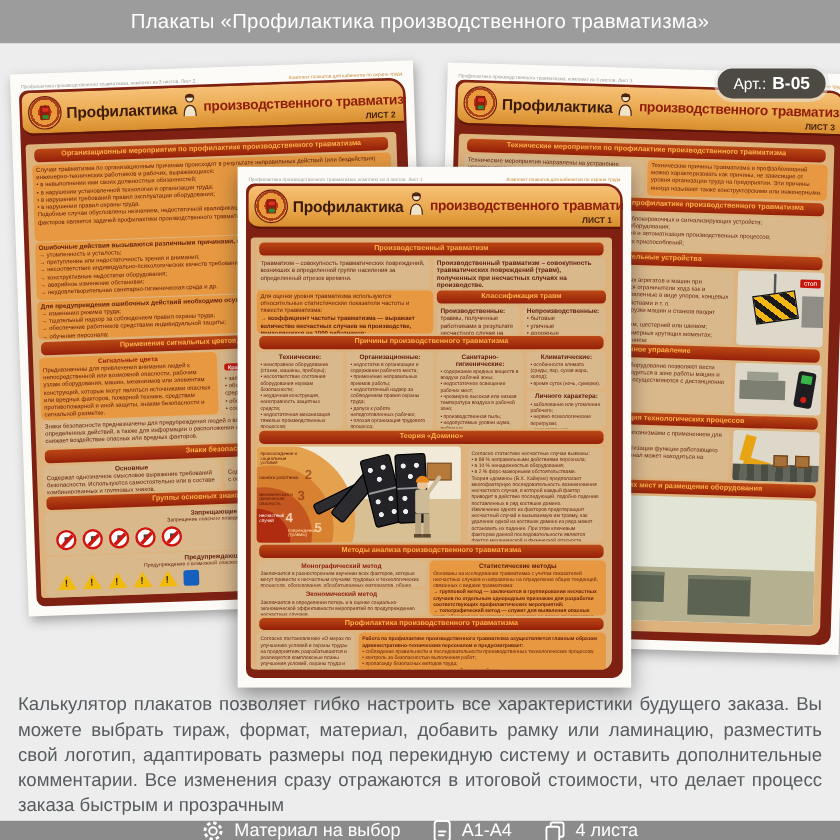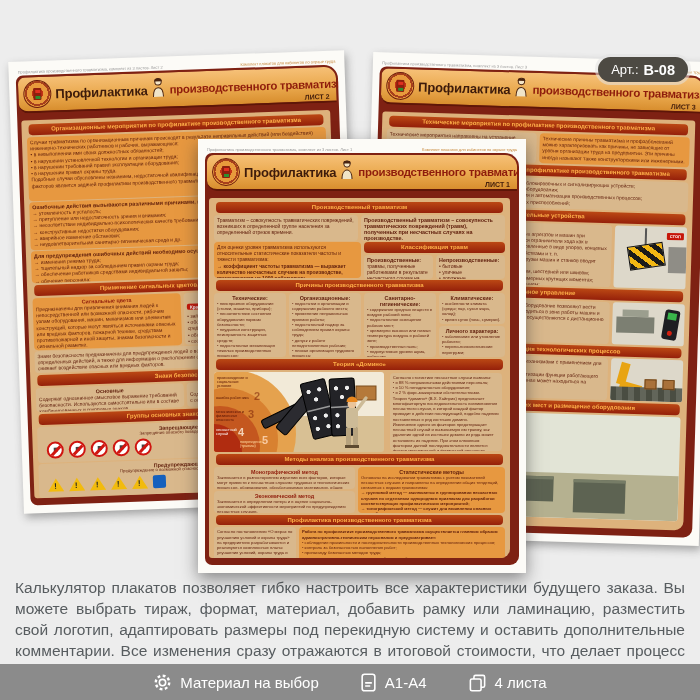--- a/index.html
+++ b/index.html
@@ -1,22 +1,22 @@
 <!DOCTYPE html>
 <html><head>
 <meta charset="utf-8">
 <style>
   html,body{margin:0;padding:0;}
   .stage{position:relative;width:700px;height:700px;overflow:hidden;background:#ededed;
          font-family:"Liberation Sans",sans-serif;}
   
   .titlebar{position:absolute;left:0;top:0;right:0;height:36px;background:#9c9c9c;
             color:#fff;font-size:17px;line-height:36px;text-align:center;letter-spacing:.2px;}
-  .footerbar{position:absolute;left:0;bottom:0;right:0;height:36px;background:#8b8b8b;
-             display:flex;align-items:center;justify-content:center;gap:41px;color:#fff;font-size:15px;}
+  .footerbar{position:absolute;left:0;bottom:0;right:0;height:16px;background:#8b8b8b;
+             display:flex;align-items:center;justify-content:center;gap:26px;color:#fff;font-size:15px;}
   .f-item{display:flex;align-items:center;gap:8px;}
   .f-item svg{display:block;}
   .desc{position:absolute;left:15px;right:15px;top:577px;color:#575c5f;font-size:15.5px;
         line-height:21px;text-align:justify;}
   .badge{position:absolute;top:57px;right:12px;height:25px;padding:0 13px;border-radius:13px;
          background:#4d4a43;box-shadow:0 0 0 3px rgba(225,225,225,.55);display:flex;align-items:center;
          gap:5px;color:#fff;font-size:13px;z-index:40;}
   .badge b{font-size:14.5px;}
   
   .poster{position:absolute;background:#fcfbf7;padding:7px;box-shadow:2px 4px 9px rgba(70,70,70,.45);}
@@ -116,24 +116,25 @@
   .ws-floor{position:absolute;left:0;bottom:0;width:100%;height:44%;background:#b5b190;}
   .ws-win{position:absolute;top:7px;width:26px;height:34px;background:#f4f6f0;border:2px solid #c9cbbd;}
   .ws-m{position:absolute;background:#5d6352;border-top:3px solid #767c66;}
   .ws-ext{position:absolute;width:4px;height:8px;background:#d42010;border-radius:1px;}
 </style>
 </head>
 <body>
 
 <div class="stage">
 
+  <div class="titlebar">Плакаты «Профилактика производственного травматизма»</div>
 
   <div class="badge">
     <span>Арт.:</span>
-    <b>В-08</b>
+    <b>В-05</b>
   </div>
 
   <div class="poster left">
     <div class="note-row">
       <span>Профилактика производственного травматизма, комплект из 3 листов. Лист 2</span>
       <span class="kit">Комплект плакатов для кабинетов по охране труда</span>
     </div>
     <div class="art">
       <div class="p-header">
         <span class="logo">

